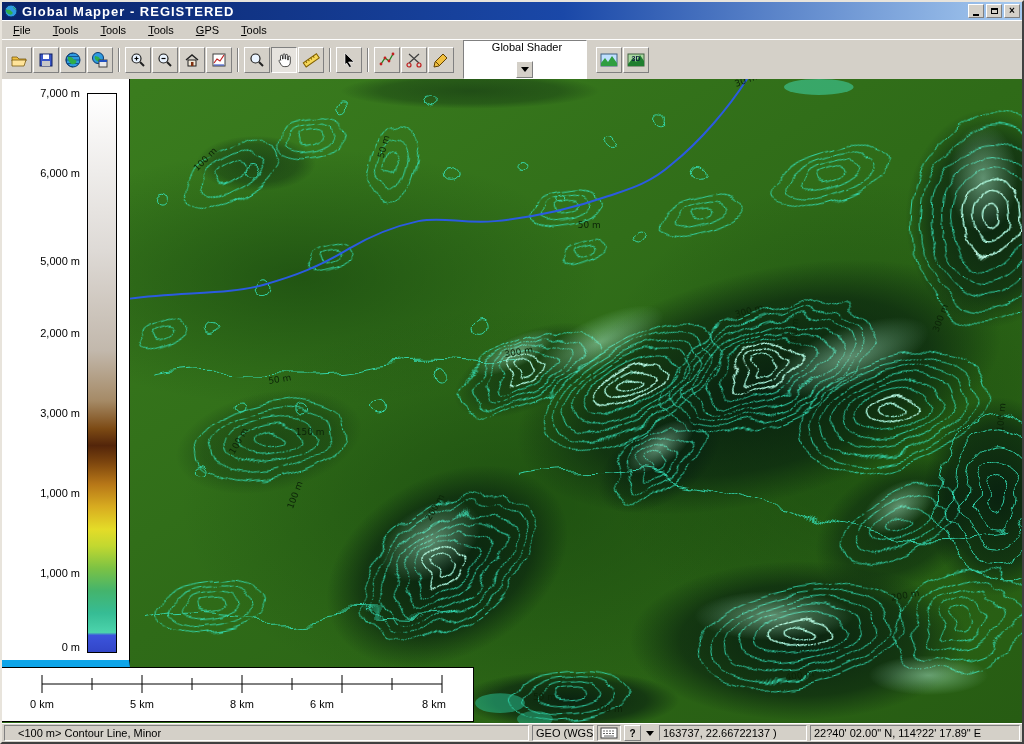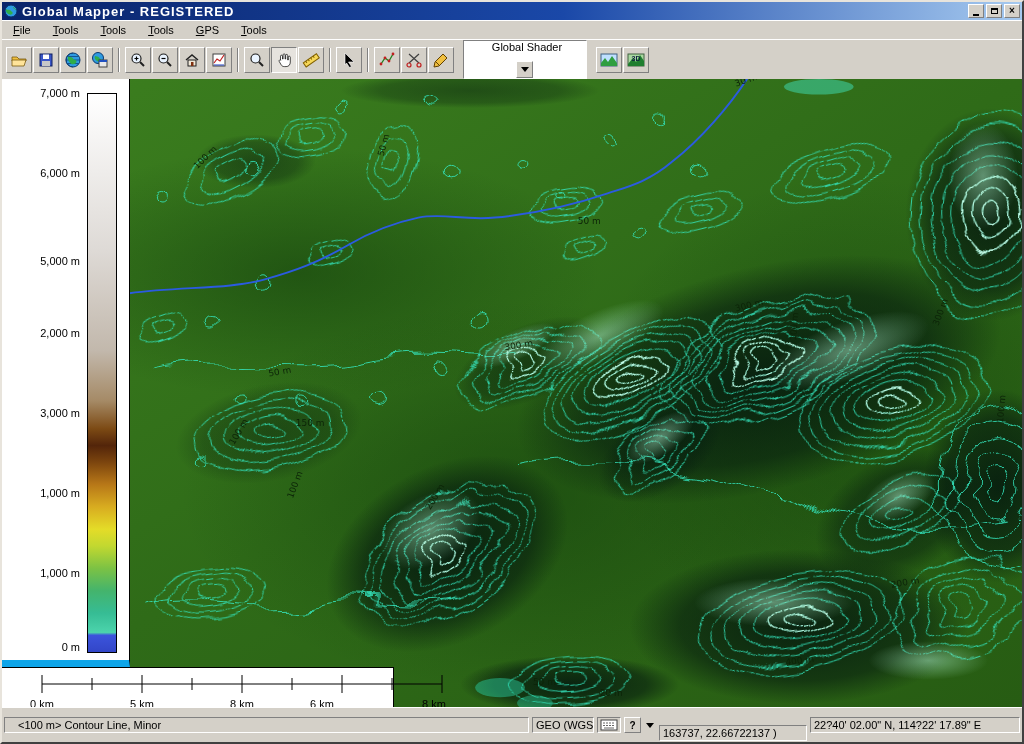--- a/index.html
+++ b/index.html
@@ -57,33 +57,33 @@
   .legend { position:absolute; left:0; top:0; width:128px; height:588px; background:#fff;
             border-right:1px solid #000; border-bottom:7px solid #0ea5e9; }
   .legend-bar { position:absolute; right:12px; top:14px; width:30px; height:560px; border:1px solid #000;
     background:linear-gradient(to bottom,
       #ffffff 0%, #dedad6 28%, #c2b8ac 46%, #a58a66 55%, #7c4a14 60%, #53250a 63%,
       #7c450e 66%, #b87818 70%, #d8ac20 74%, #e4dc28 78%, #c2d830 81%, #7cc244 85%,
       #44b46c 89%, #36bc94 93%, #4cd4ac 96.5%, #3c54dc 97%, #3246c8 100%); }
   .legend-tick { position:absolute; left:0; width:78px; text-align:right; font-size:11px; color:#000; }
 
   
-  .scalebar { position:absolute; left:0; top:588px; width:392px; height:55px; background:#fff;
+  .scalebar { position:absolute; left:0; top:588px; width:472px; height:55px; background:#fff;
               border:1px solid #000; border-left:none; }
   .scale-svg { position:absolute; inset:0; }
   .scale-label { position:absolute; top:30px; transform:translateX(-50%); font-size:11px; color:#000;
                  white-space:nowrap; }
 
   
   .statusbar { flex:0 0 19px; display:flex; align-items:center; gap:3px; padding:1px 2px;
                border-top:1px solid #fff; font-size:11px; }
   .sunken { border:1px solid; border-color:#808080 #fff #fff #808080; }
   .status-hint { flex:1; height:16px; padding:1px 13px; white-space:nowrap; overflow:hidden; }
   .status-box { height:16px; padding:1px 3px; white-space:nowrap; overflow:hidden; }
-  .w-proj { width:62px; } .w-xy { width:148px;margin-top:16px; } .w-ll { width:210px; }
+  .w-proj { width:62px; } .w-xy { width:148px; } .w-ll { width:210px; }
   .status-kb { width:24px; height:16px; display:flex; align-items:center; justify-content:center; }
   .status-help { width:17px; height:16px; background:#d4d0c8; border:1px solid;
                  border-color:#fff #808080 #808080 #fff; font-size:10px; font-weight:bold;
                  display:flex; align-items:center; justify-content:center; cursor:default; }
   .status-arrow { width:0; height:0; border-left:4px solid transparent; border-right:4px solid transparent;
                   border-top:5px solid #000; margin:0 2px; }
 </style>
 </head>
 <body>
 

